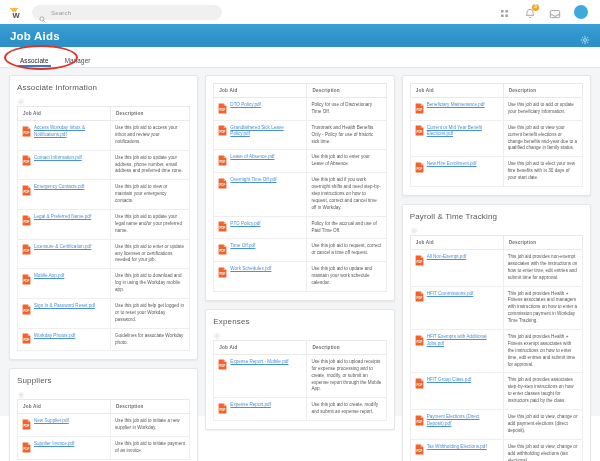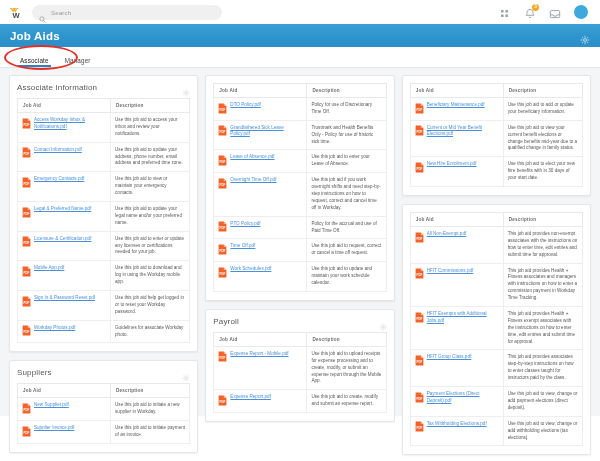--- a/index.html
+++ b/index.html
@@ -85,20 +85,21 @@
   .card {
     background: #ffffff;
     border: 1px solid #e6e6e6;
     border-radius: 2px;
     box-shadow: 0 1px 2px rgba(0,0,0,.06);
     padding: 7px 7px 8px 7px;
   }
   .card-head {
     display: flex; align-items: flex-start; justify-content: space-between;
     margin-bottom: 6px;
+    flex-direction: column;
   }
   .card-title { font-size: 8px; color: #58595b; letter-spacing: .15px; }
   .card-gear { width: 8px; height: 8px; opacity: .45; flex:0 0 auto; }
 
   table.jobs { width: 100%; border-collapse: collapse; table-layout: fixed; }
   table.jobs th {
     text-align: left; font-size: 4.6px; color: #6d6e71; font-weight: bold;
     padding: 4px 4px 4px 5px; border: 1px solid #e9e9e9;
     background: #ffffff; letter-spacing:.2px;
   }
@@ -492,21 +493,21 @@
                       <a class="aid-link" href="#">Work Schedules.pdf</a>
                     </span>
                   </td>
                   <td>Use this job aid to update and maintain your work schedule calendar.</td>
                 </tr>
               </tbody>
             </table>
           </div>
           <div class="card">
             <div class="card-head">
-              <span class="card-title">Payroll</span>
+              <span class="card-title">Expenses</span>
               <span class="card-gear"><svg viewBox="0 0 12 12" width="8" height="8">
                   <circle cx="6" cy="6" r="1.7" fill="none" stroke="#9aa0a6" stroke-width="1"></circle>
                   <g stroke="#9aa0a6" stroke-width="1" stroke-linecap="round">
                     <line x1="6" y1="1.4" x2="6" y2="2.7"></line>
                     <line x1="6" y1="9.3" x2="6" y2="10.6"></line>
                     <line x1="1.4" y1="6" x2="2.7" y2="6"></line>
                     <line x1="9.3" y1="6" x2="10.6" y2="6"></line>
                     <line x1="2.7" y1="2.7" x2="3.6" y2="3.6"></line>
                     <line x1="8.4" y1="8.4" x2="9.3" y2="9.3"></line>
                     <line x1="9.3" y1="2.7" x2="8.4" y2="3.6"></line>
@@ -598,20 +599,36 @@
                         </svg></span>
                       <a class="aid-link" href="#">New Hire Enrollment.pdf</a>
                     </span>
                   </td>
                   <td>Use this job aid to elect your new hire benefits with in 30 days of your start date.</td>
                 </tr>
               </tbody>
             </table>
           </div>
           <div class="card">
+            <div class="card-head">
+              <span class="card-title">Payroll &amp; Time Tracking</span>
+              <span class="card-gear"><svg viewBox="0 0 12 12" width="8" height="8">
+                  <circle cx="6" cy="6" r="1.7" fill="none" stroke="#9aa0a6" stroke-width="1"></circle>
+                  <g stroke="#9aa0a6" stroke-width="1" stroke-linecap="round">
+                    <line x1="6" y1="1.4" x2="6" y2="2.7"></line>
+                    <line x1="6" y1="9.3" x2="6" y2="10.6"></line>
+                    <line x1="1.4" y1="6" x2="2.7" y2="6"></line>
+                    <line x1="9.3" y1="6" x2="10.6" y2="6"></line>
+                    <line x1="2.7" y1="2.7" x2="3.6" y2="3.6"></line>
+                    <line x1="8.4" y1="8.4" x2="9.3" y2="9.3"></line>
+                    <line x1="9.3" y1="2.7" x2="8.4" y2="3.6"></line>
+                    <line x1="3.6" y1="8.4" x2="2.7" y2="9.3"></line>
+                  </g>
+                </svg></span>
+            </div>
             <table class="jobs">
               <thead>
                 <tr>
                   <th class="c-aid">Job Aid</th>
                   <th>Description</th>
                 </tr>
               </thead>
               <tbody>
                 <tr>
                   <td class="c-aid">

